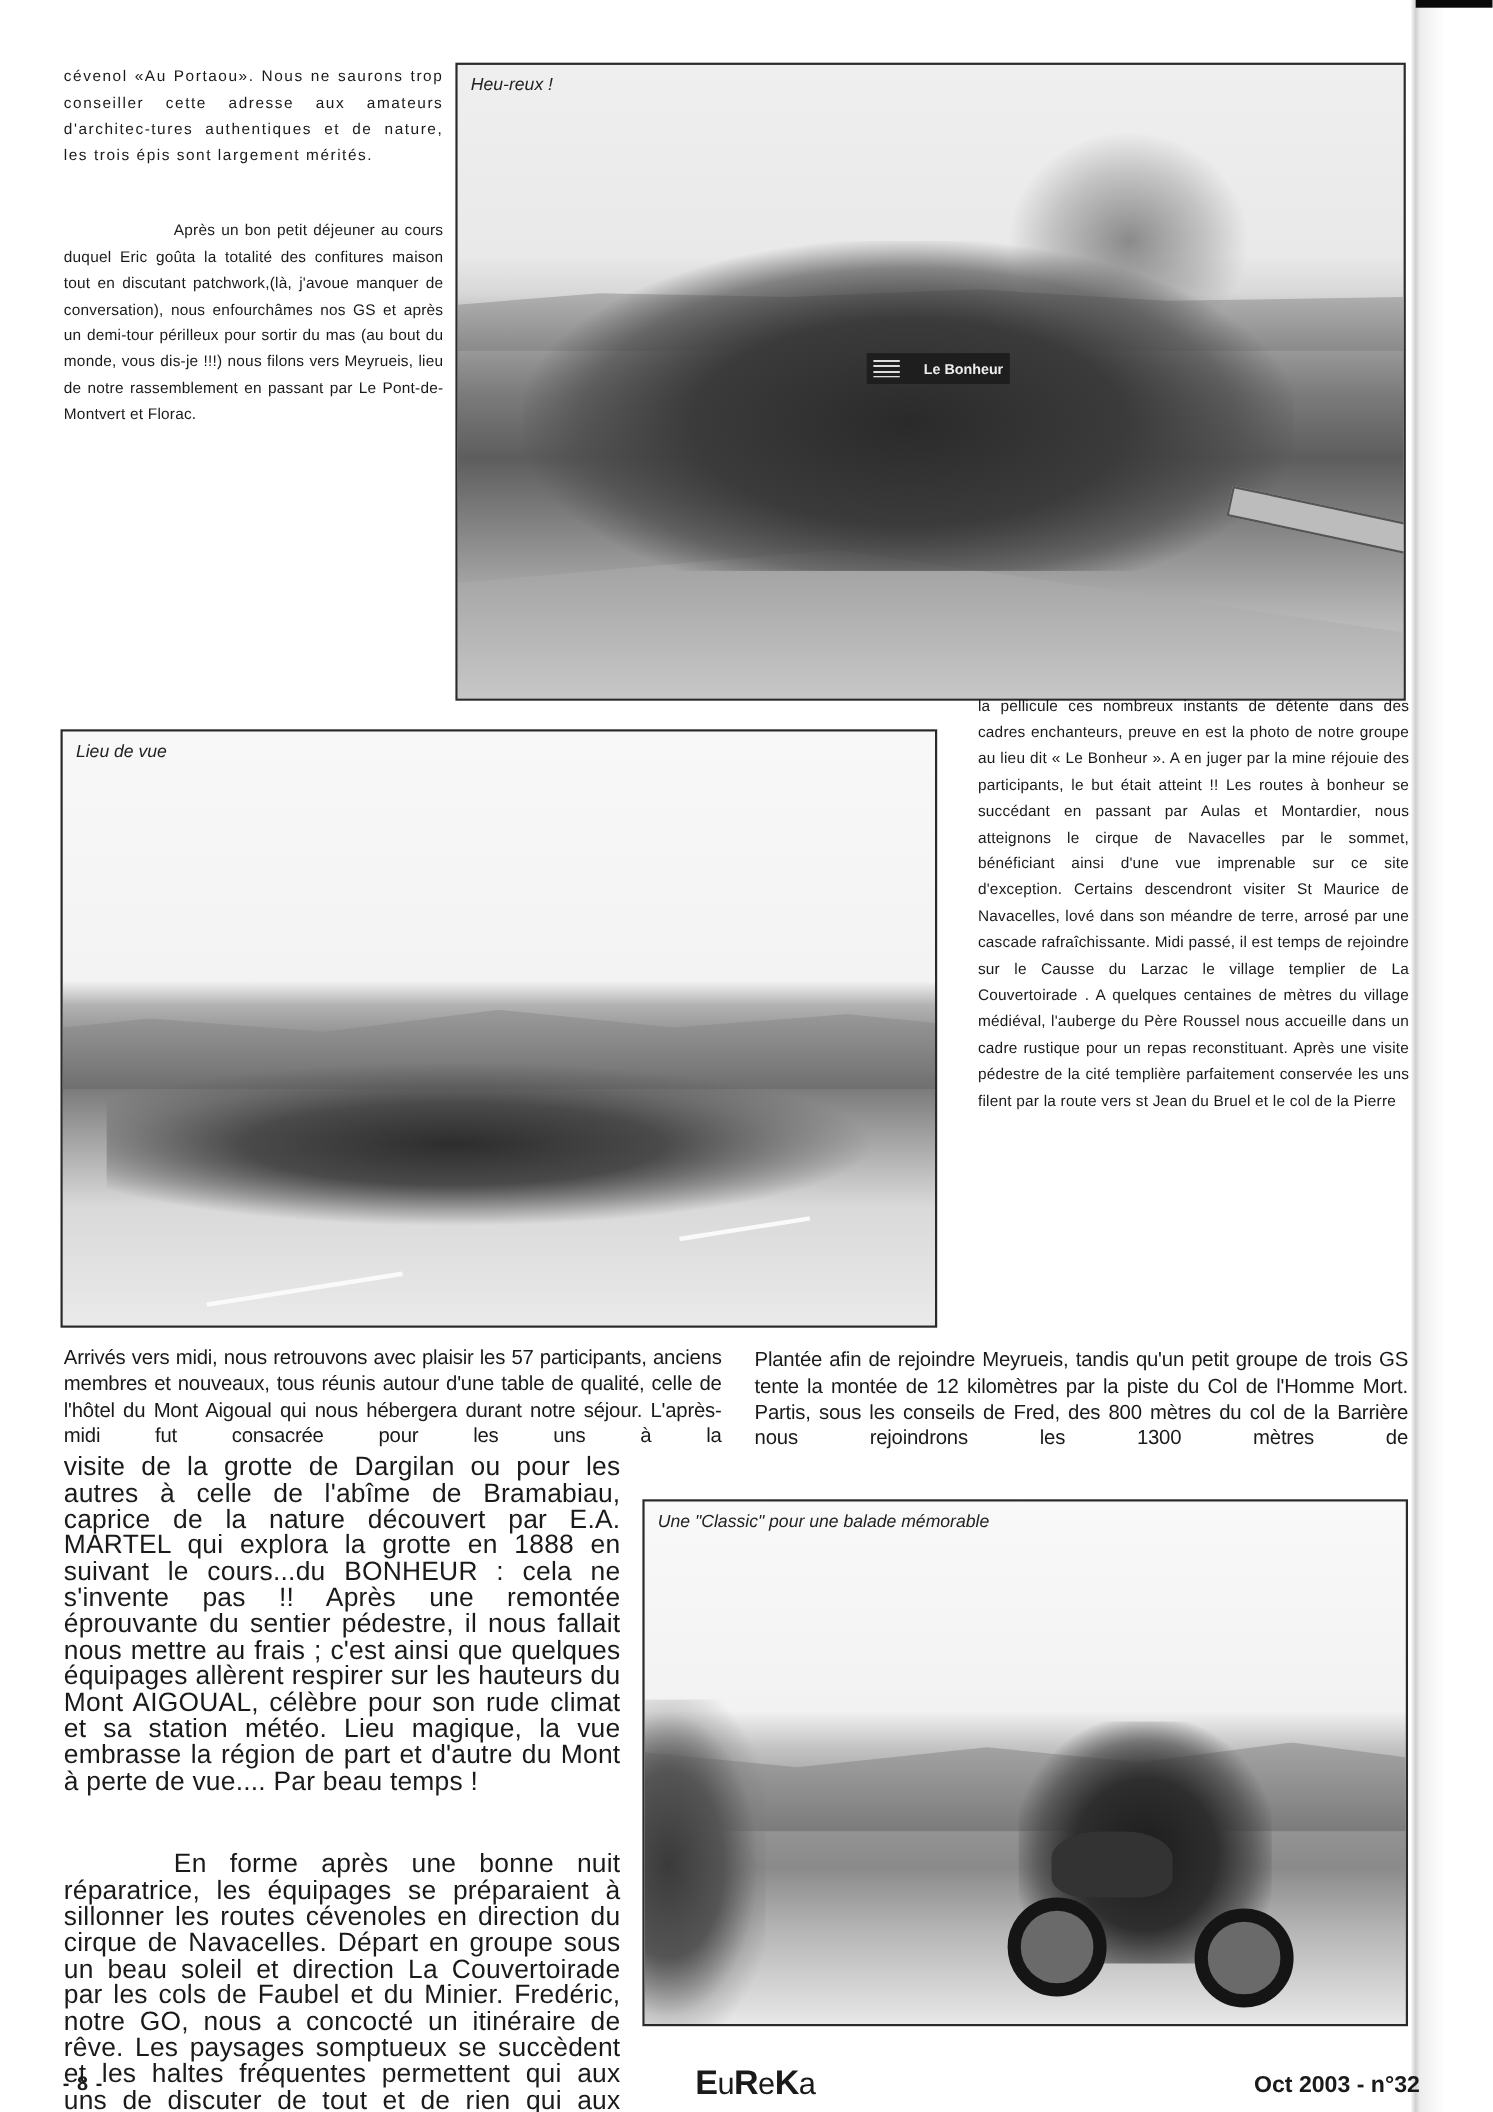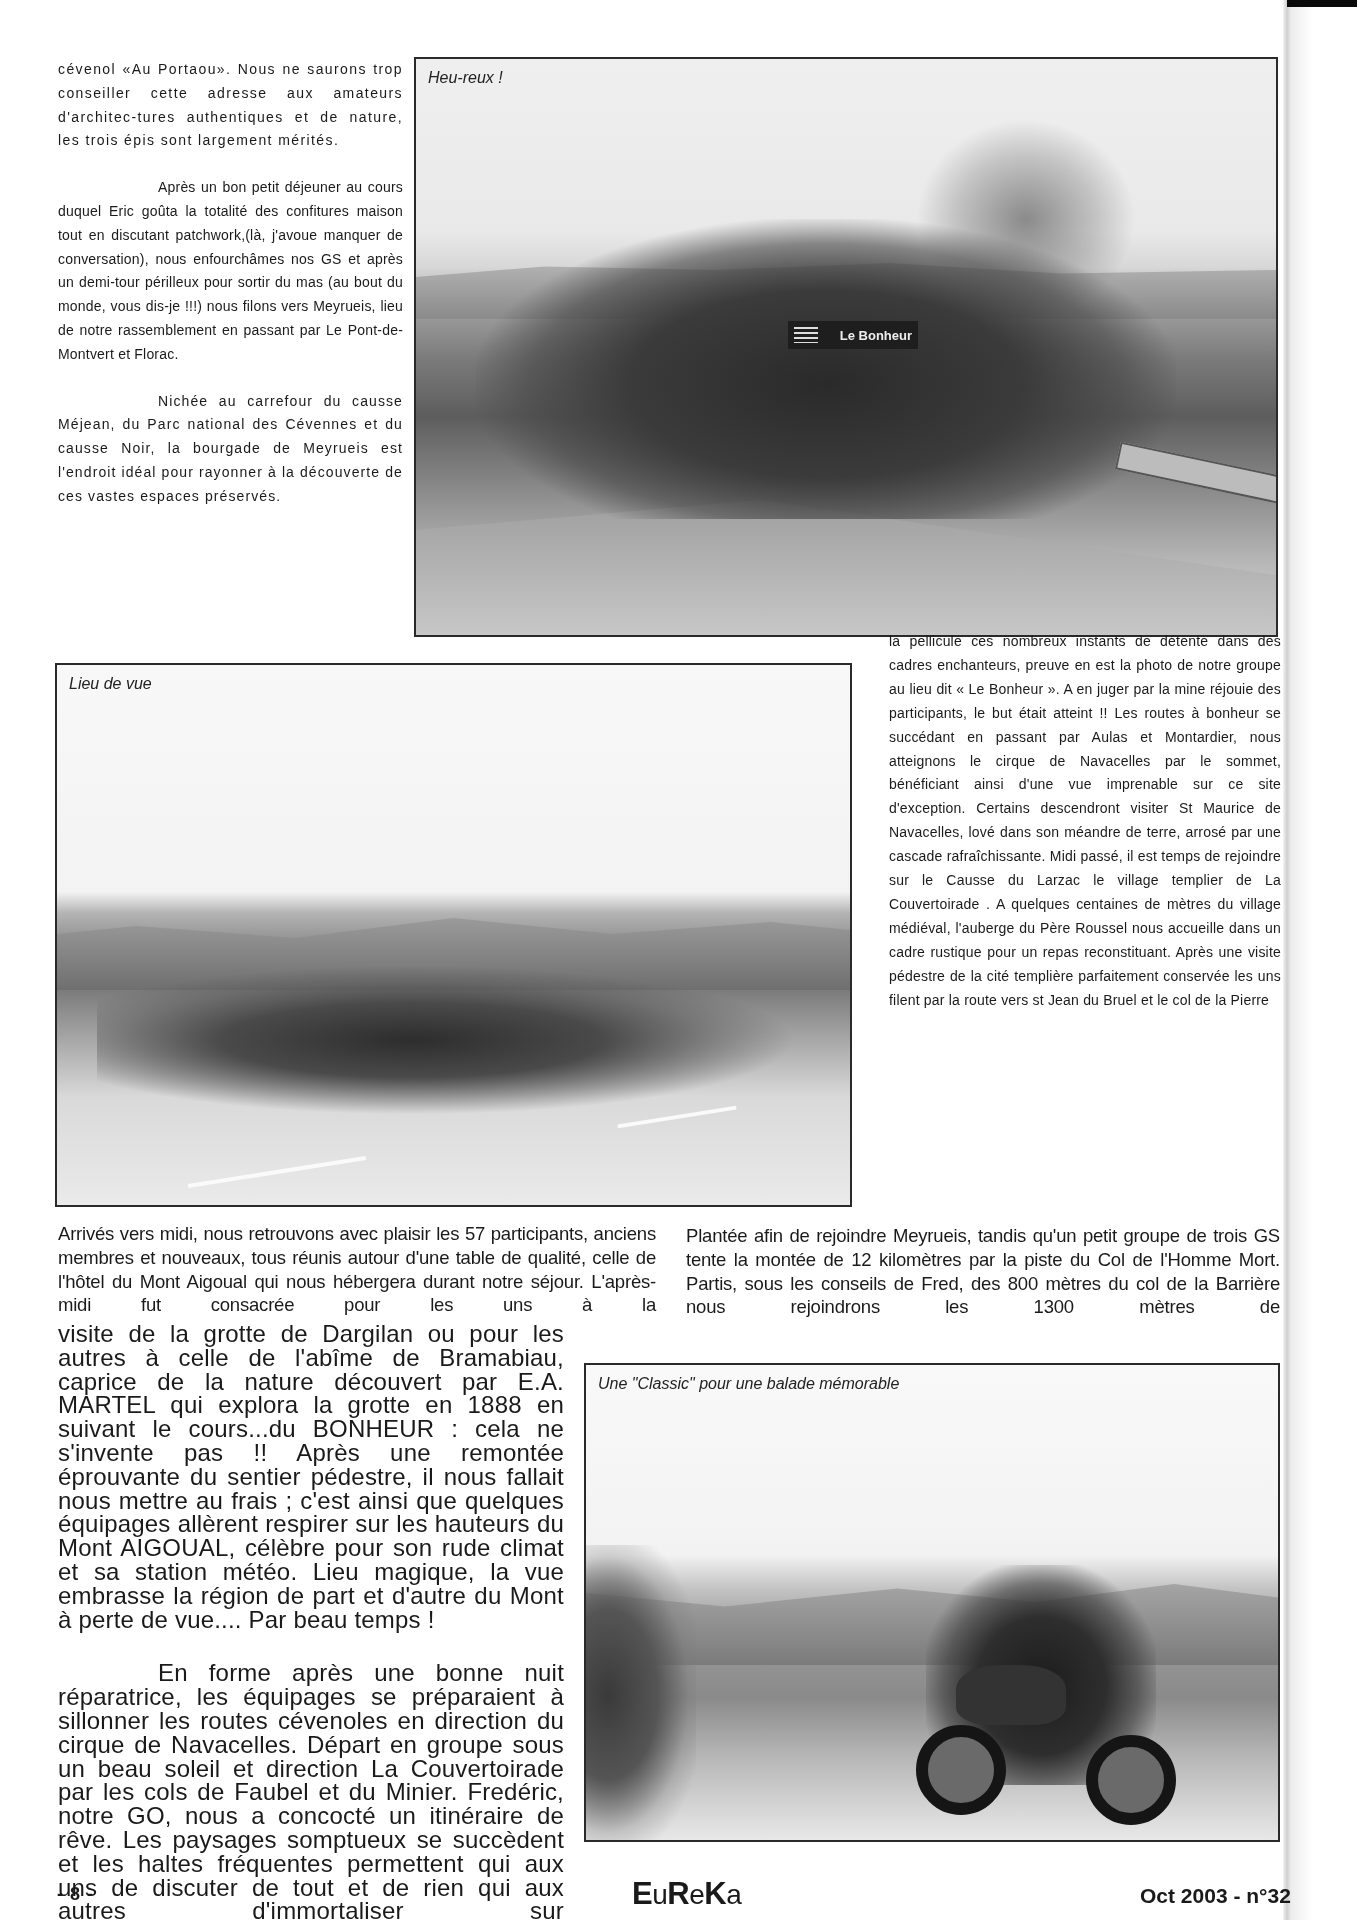--- a/index.html
+++ b/index.html
@@ -6,21 +6,21 @@
   html, body { width: 1357px; height: 1920px; background: #ffffff; overflow: hidden; }
   body { position: relative; font-family: "Liberation Sans", "DejaVu Sans", sans-serif; color: #1a1a1a; }
 
   .page-edge { position: absolute; left: 1283px; top: 0; width: 74px; height: 1920px;
     background: linear-gradient(to right, #f4f4f4 0px, #cfcfcf 4px, #ededed 8px, #ffffff 30px); }
   .page-edge-top { position: absolute; left: 1287px; top: 0; width: 70px; height: 7px; background: #0a0a0a; }
 
   .text-block { position: absolute; font-size: 14px; line-height: 23.8px; text-align: justify; letter-spacing: 0.2px; }
   .text-block p { text-align: justify; }
   .text-block p.last { text-align-last: left; }
-  .indent { text-indent: 100px; }
+  .indent { text-indent: 100px; margin-top: 22px; }
   .gap { height: 23px; }
   .narrow-font { font-family: "Liberation Sans", sans-serif; letter-spacing: -0.2px; }
 
   .photo { position: absolute; border: 2px solid #2a2a2a; overflow: hidden; }
   .caption { position: absolute; left: 12px; top: 10px; font-style: italic; font-size: 16px; color: #222; z-index: 3; }
 
   
   .photo-group { left: 414px; top: 57px; width: 864px; height: 580px;
     background: linear-gradient(to bottom, #efefef 0%, #e9e9e9 30%, #d8d8d8 36%, #9d9d9d 44%, #7b7b7b 52%, #5d5d5d 62%, #8b8b8b 75%, #b9b9b9 88%, #d3d3d3 100%); }
   .hills { position: absolute; left: 0; top: 190px; width: 100%; height: 70px;
@@ -68,21 +68,20 @@
 <body>
 
 <div class="page-edge"></div>
 <div class="page-edge-top"></div>
 
 <div class="text-block" style="left:58px; top:58px; width:345px;">
   <p style="letter-spacing:1.4px;">cévenol «Au Portaou». Nous ne saurons trop conseiller cette adresse aux amateurs d'architec-tures authentiques et de nature, les trois épis sont largement mérités.</p>
   <div class="gap"></div>
   <p class="indent">Après un bon petit déjeuner au cours duquel Eric goûta la totalité des confitures maison tout en discutant patchwork,(là, j'avoue manquer de conversation), nous enfourchâmes nos GS et après un demi-tour périlleux pour sortir du mas (au bout du monde, vous dis-je !!!) nous filons vers Meyrueis, lieu de notre rassemblement en passant par Le Pont-de-Montvert  et Florac.</p>
   <div class="gap"></div>
-  <p class="indent" style="letter-spacing:1.1px;">Nichée au carrefour du causse Méjean, du Parc national des Cévennes et du causse Noir, la bourgade de Meyrueis est l'endroit idéal pour rayonner à la découverte de ces vastes espaces préservés.</p>
 </div>
 
 <div class="photo photo-group">
   <div class="hills"></div>
   <div class="tree"></div>
   <div class="road"></div>
   <div class="crowd"></div>
   <div class="rail"></div>
   <div class="sign">
     <span class="sign-waves"></span>

